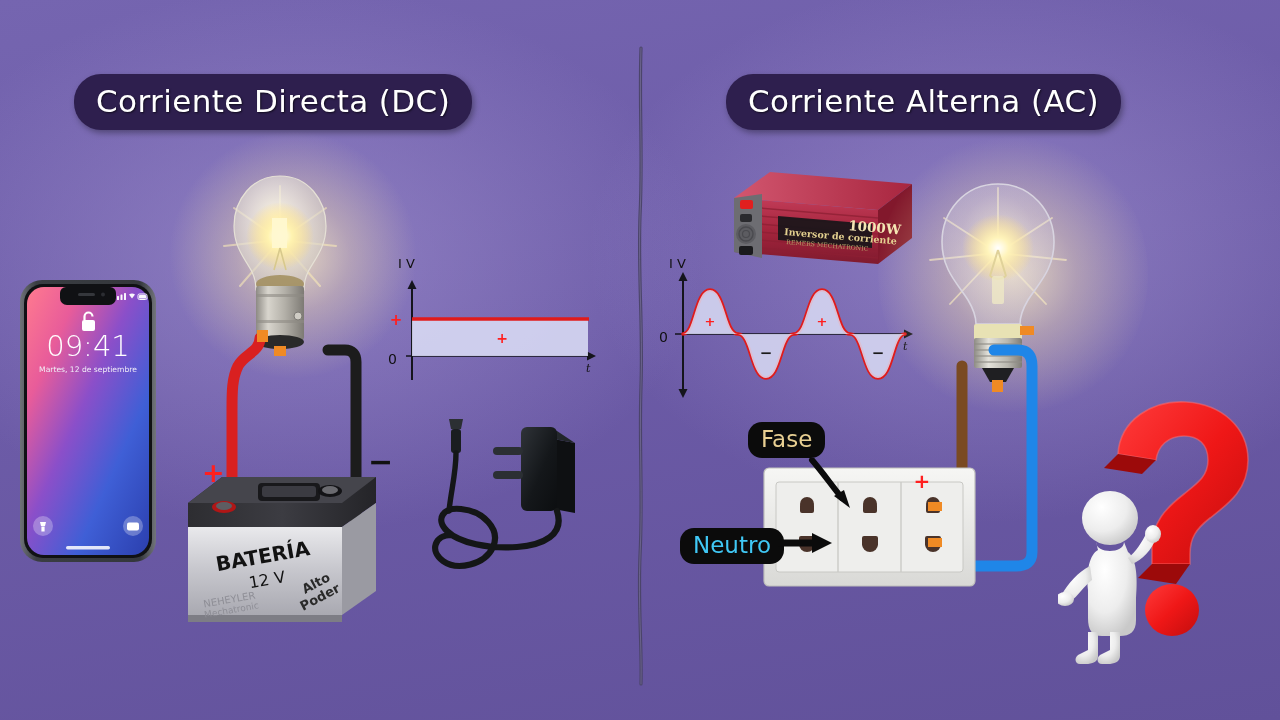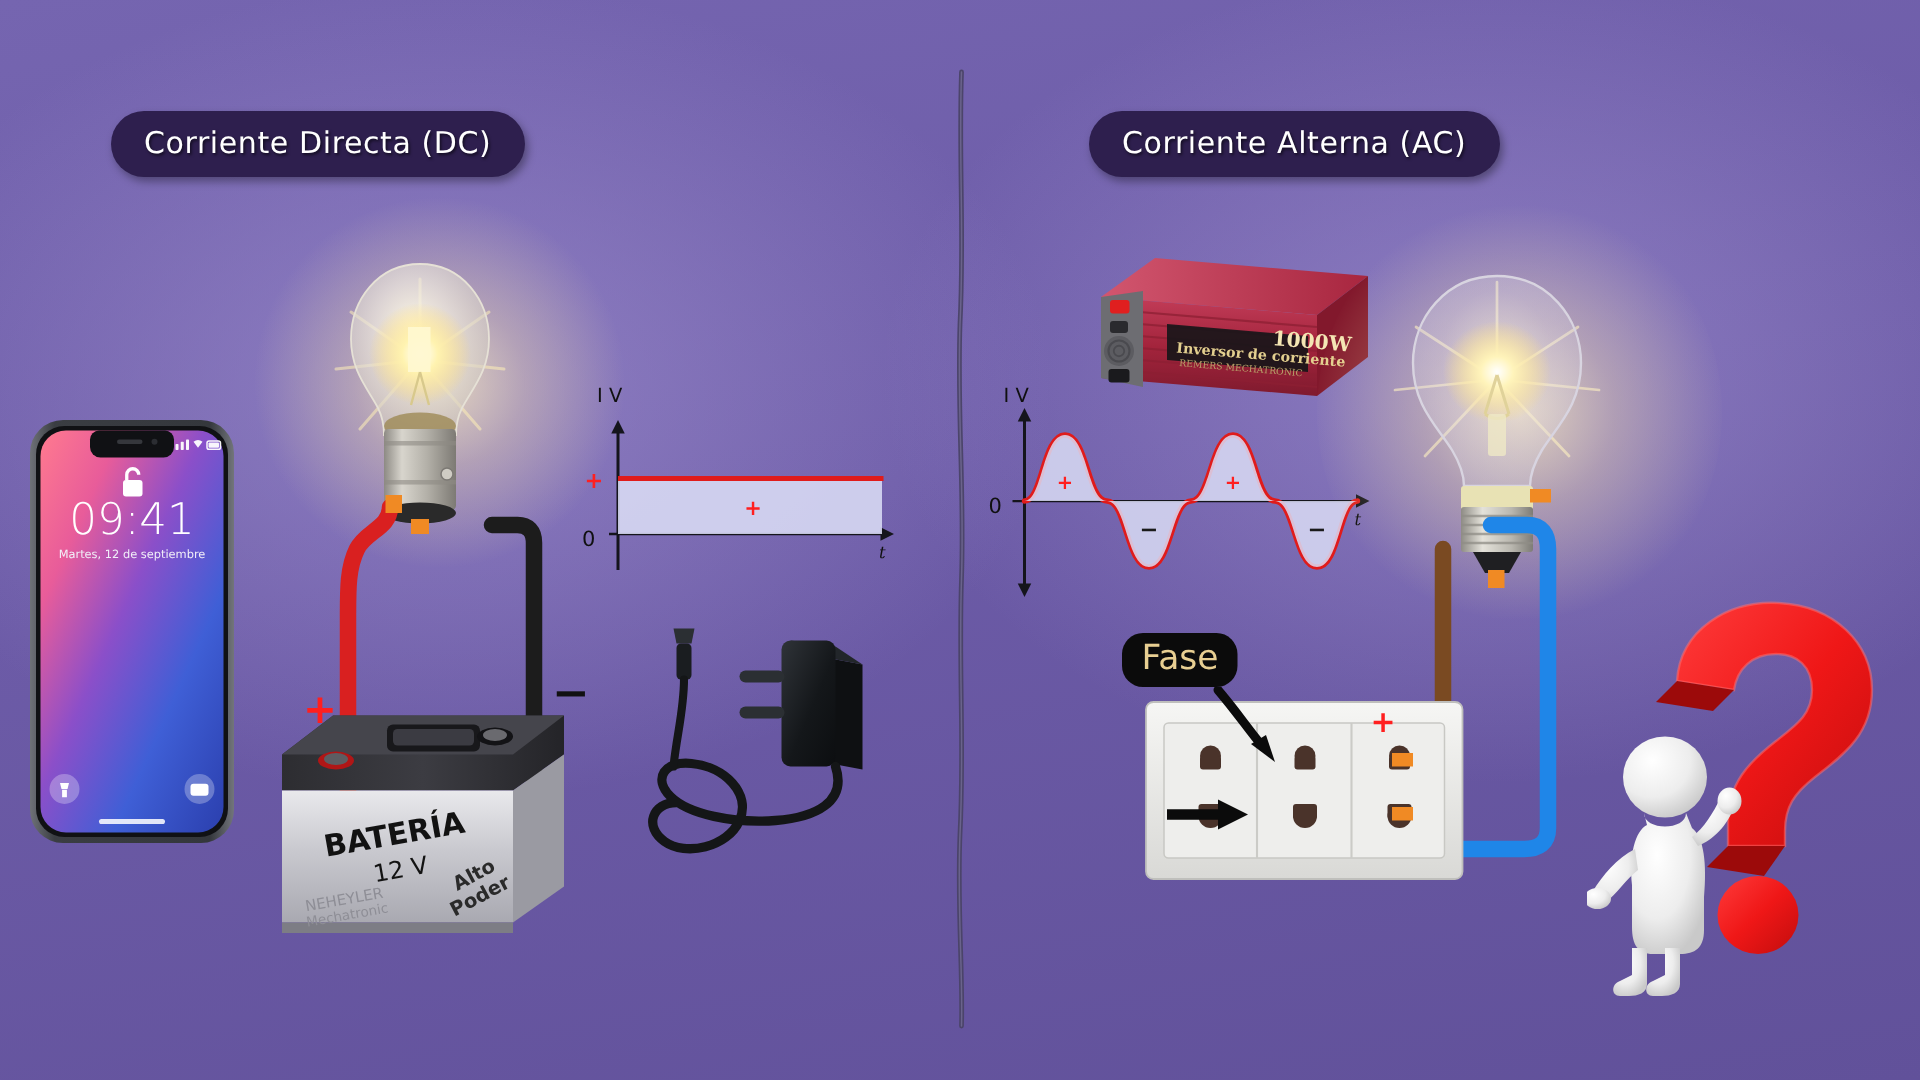--- a/index.html
+++ b/index.html
@@ -18,21 +18,21 @@
       linear-gradient(170deg, #7565b0 0%, #6c5ba7 45%, #61519a 100%);
     overflow:hidden;
   }
 
   
   .title-banner{
     position:absolute;
     background:#2e1f4e;
     color:#fff;
     font-family:"DejaVu Sans", sans-serif;
-    font-size:20px;
+    font-size:31px;
     letter-spacing:.4px;
     padding:9px 22px 11px;
     white-space:nowrap;
     box-shadow:2px 3px 6px rgba(0,0,0,.35);
     text-shadow:1px 1px 2px rgba(0,0,0,.6);
     border-radius:27px;
   }
   #title-dc{ left:74px; top:74px; }
   #title-ac{ left:726px; top:74px;text-align:center; }
 
@@ -444,20 +444,21 @@
     <rect x="166" y="72" width="14" height="9" fill="#f08a24"></rect>
     <text x="160" y="22" fill="#ff1f1f" font-size="20" font-weight="bold" text-anchor="middle" font-family="DejaVu Sans, sans-serif">+</text>
   </svg>
 
   <div class="callout" id="callout-fase">Fase</div>
   <svg class="callout-arrow" id="arrow-fase" viewBox="0 0 60 55">
     <path d="M6,2 C18,16 26,28 36,40" stroke="#0b0b0b" stroke-width="6" fill="none" stroke-linecap="round"></path>
     <path d="M44,50 L28,38 L38,32 Z" fill="#0b0b0b"></path>
   </svg>
 
+  <div class="callout" id="callout-neutro">Neutro</div>
   <svg class="callout-arrow" id="arrow-neutro" viewBox="0 0 60 24">
     <path d="M2,12 L40,12" stroke="#0b0b0b" stroke-width="7" fill="none" stroke-linecap="butt"></path>
     <path d="M56,12 L36,2 L36,22 Z" fill="#0b0b0b"></path>
   </svg>
 
   <svg id="qmark" viewBox="0 0 175 245">
     <defs>
       <linearGradient id="qmGrad" x1="0" y1="0" x2="1" y2="1">
         <stop offset="0%" stop-color="#ff3b3b"></stop>
         <stop offset="50%" stop-color="#ef1717"></stop>

